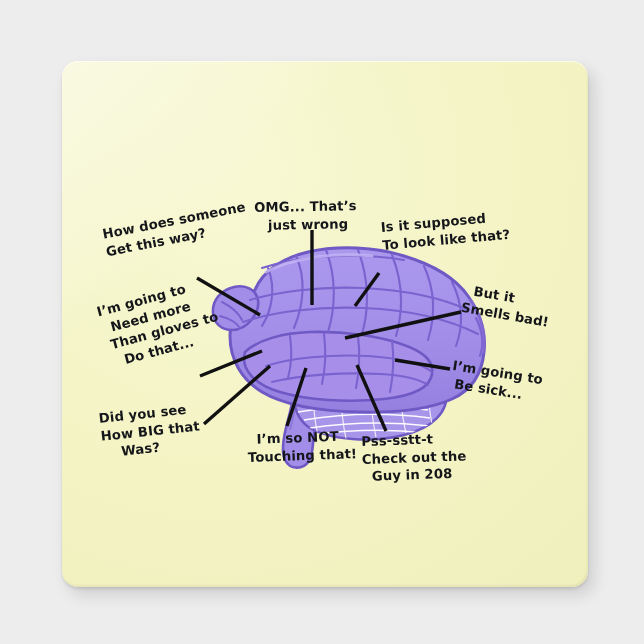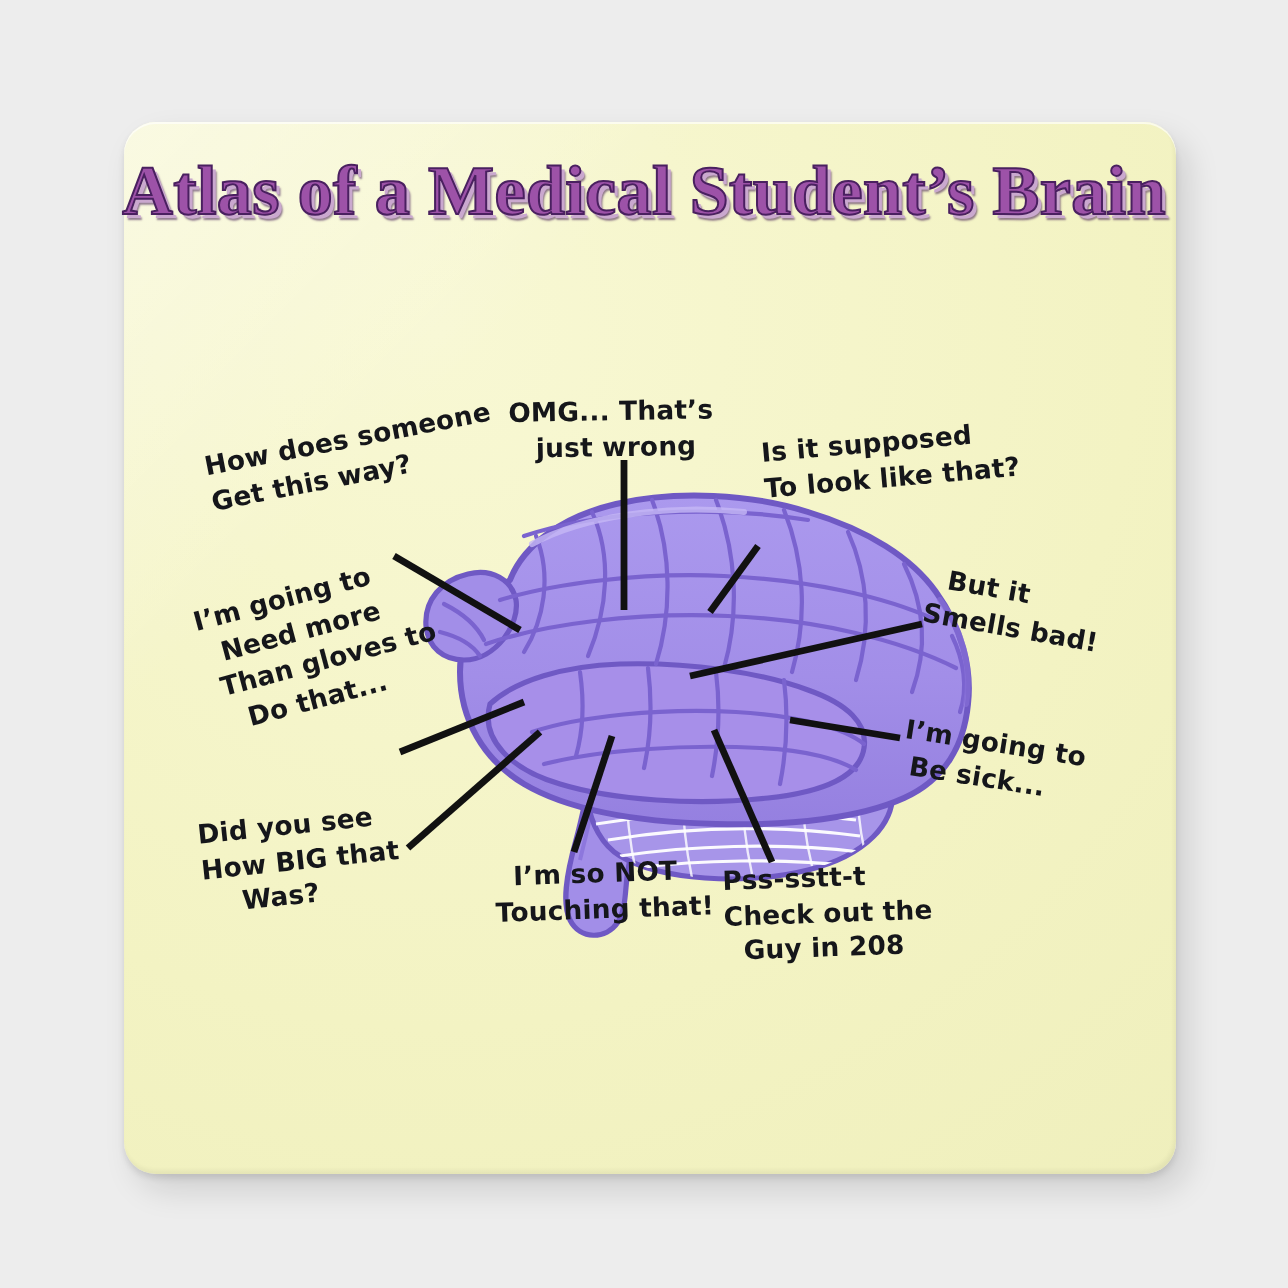--- a/index.html
+++ b/index.html
@@ -72,21 +72,20 @@
   .c-touch {left:247px;top:431px;transform:rotate(-2deg); transform-origin:0 0;}
   .c-pss   {left:361px;top:433px;transform:rotate(-2deg); transform-origin:0 0;}
 </style>
 </head>
 <body>
 
 <div id="stage">
 
   <div id="card"></div>
 
-  <div id="title">Atlas of a Medical Student’s Brain</div>
 
   <svg id="art" viewBox="0 0 644 644" xmlns="http://www.w3.org/2000/svg">
 
     <defs>
       <clipPath id="cereb-clip">
         <path d="M300,366 C330,357 372,355 400,359 C428,363 444,375 446,392
                  C449,412 432,428 404,435 C372,443 330,440 310,428
                  C292,417 288,386 300,366 Z"></path>
       </clipPath>
       <linearGradient id="brainGrad" x1="0" y1="0" x2="0" y2="1">

